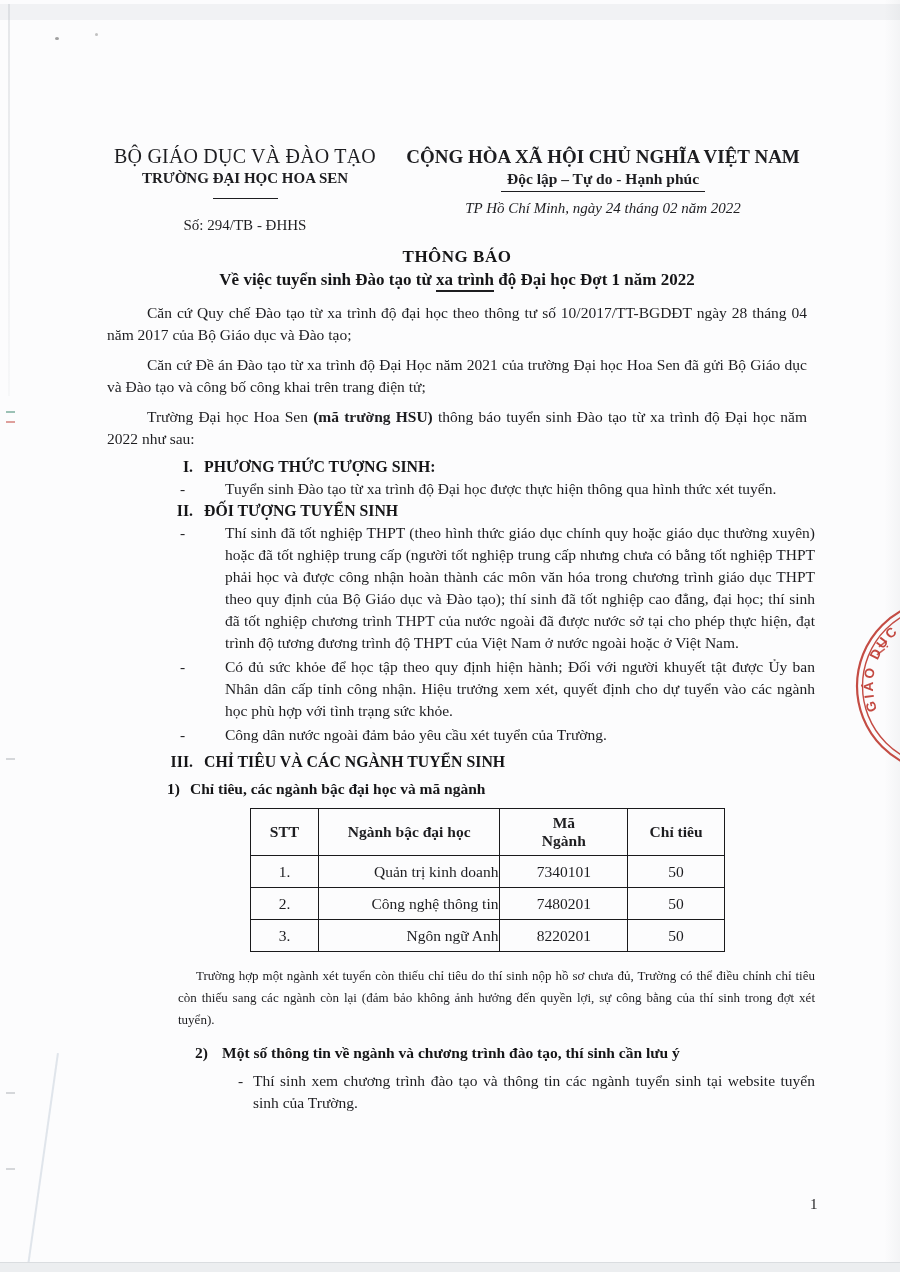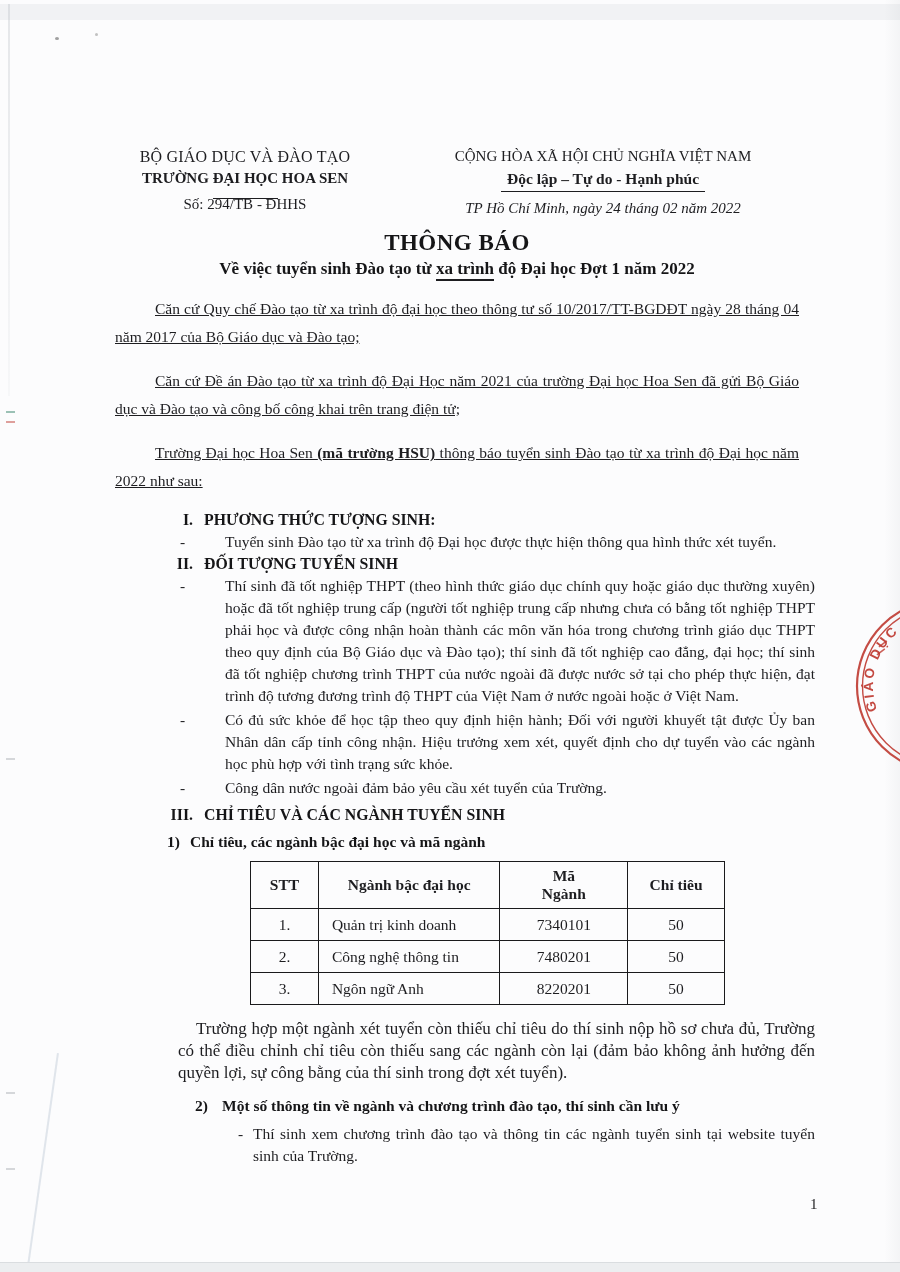--- a/index.html
+++ b/index.html
@@ -29,39 +29,39 @@
   .bottom-band { position:absolute; left:0; bottom:0; width:100%; height:9px;
     background:#eceef0; border-top:1px solid #dadde0; }
   .right-shade { position:absolute; right:0; top:0; width:16px; height:100%;
     background:linear-gradient(to right, rgba(0,0,0,0), rgba(90,100,110,0.05)); }
 
   
   .content { position:absolute; left:99px; top:146px; width:716px; }
   .hdr { display:flex; }
   .hdr-left  { width:292px; text-align:center; }
   .hdr-right { flex:1; text-align:center; }
-  .org-line1 { font-size:16px; line-height:21px; letter-spacing:.2px; }
+  .org-line1 { font-size:20px; line-height:21px; letter-spacing:.2px; }
   .org-line2 { font-size:15px; line-height:22px; font-weight:bold; }
   .under-1 { border-bottom:1.6px solid #1d1d20; padding-bottom:12px; }
-  .doc-no { font-size:15px; margin-top:7px; }
-  .nat-line1 { font-size:15px; line-height:21px; font-weight:normal; }
+  .doc-no { font-size:15px; margin-top:28px; }
+  .nat-line1 { font-size:19px; line-height:21px; font-weight:bold; }
   .nat-line2-wrap { margin-top:3px;text-align:center; }
   .nat-line2 { display:inline-block; font-size:15.5px; font-weight:bold;
     border-bottom:1.6px solid #1d1d20; padding:0 6px 3px; }
   .dateline { font-size:15px; font-style:italic; margin-top:8px; }
 
-  .title { text-align:center; margin-top:13px; font-size:23px; font-weight:bold;
+  .title { text-align:center; margin-top:13px; font-size:17px; font-weight:bold;
     letter-spacing:.5px; color:#151517; }
   .subtitle { text-align:center; margin-top:3px; font-size:17px; font-weight:bold;
     color:#151517; }
   .under-2 { border-bottom:2px solid #1d1d20; padding-bottom:1px; }
 
   .intro-wrap { margin-top:12px; }
-  .intro { font-size:15.5px; line-height:28px; text-align:justify;
-    text-indent:40px; margin:16px;text-decoration:underline; }
+  .intro { font-size:15.5px; line-height:22px; text-align:justify;
+    text-indent:40px; margin:8px; }
   .b { font-weight:bold; }
 
   .sec-head { font-size:15.8px; font-weight:bold; margin:2px 0 0 58px; color:#151517; }
   .sec-head .rnum { display:inline-block; width:36px; text-align:right; margin-right:11px; }
 
   .bullet { display:flex; margin:2px 0 0 81px; font-size:15.5px; line-height:22px; }
   .bullet .dash { width:45px; flex:none; }
   .bullet .btxt { flex:1; text-align:justify; }
 
   .sub-head { font-size:15.5px; font-weight:bold; color:#151517; }
@@ -70,23 +70,23 @@
   .sub-head-2 { margin:13px 0 0 96px; }
   .sub-head-2 .snum { display:inline-block; width:16px; margin-right:11px; }
 
   table.t { border-collapse:collapse; margin:10px 0 0 151px; width:475px;
     font-size:15.5px; color:#1d1d20; }
   .t th, .t td { border:1.8px solid #1a1a1c; }
   .t th { font-weight:bold; height:44px; text-align:center; vertical-align:middle;
     line-height:1.15; }
   .t th.ma-hdr { white-space:pre-line; }
   .t td { height:29px; text-align:center; vertical-align:middle; }
-  .t td.nganh { text-align:left; padding-left:13px; }
-
-  .note { font-size:17px; line-height:22px; text-align:justify;
+  .t td.nganh { text-align:right; padding-left:13px; }
+
+  .note { font-size:13px; line-height:22px; text-align:justify;
     margin:13px 0 0 79px; text-indent:18px; }
 
   .bullet2 { display:flex; margin:8px 0 0 139px; font-size:15.5px; line-height:22px; }
   .bullet2 .dash { width:15px; flex:none; }
   .bullet2 .btxt { flex:1; text-align:justify; }
 
   .pagenum { position:absolute; left:810px; top:1196px; font-size:15px; }
 
   .stamp-svg { position:absolute; left:840px; top:580px; }
 </style>

